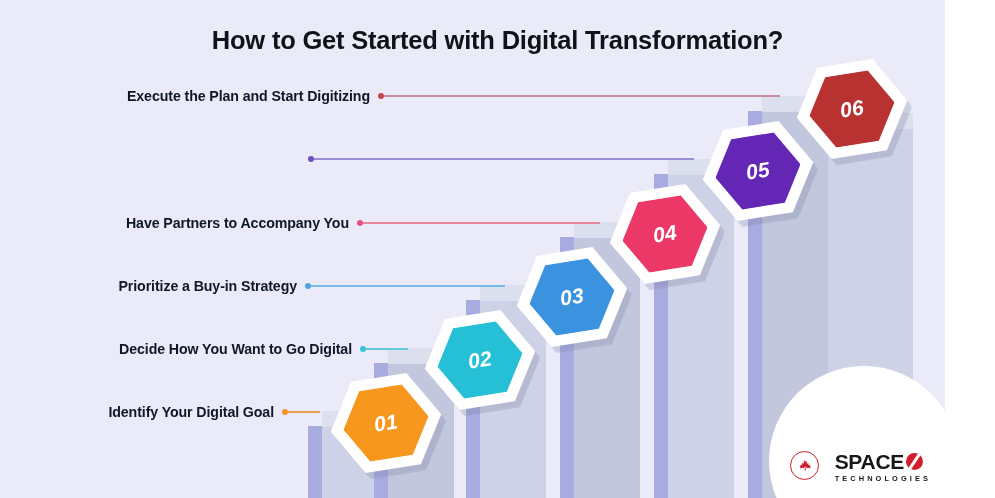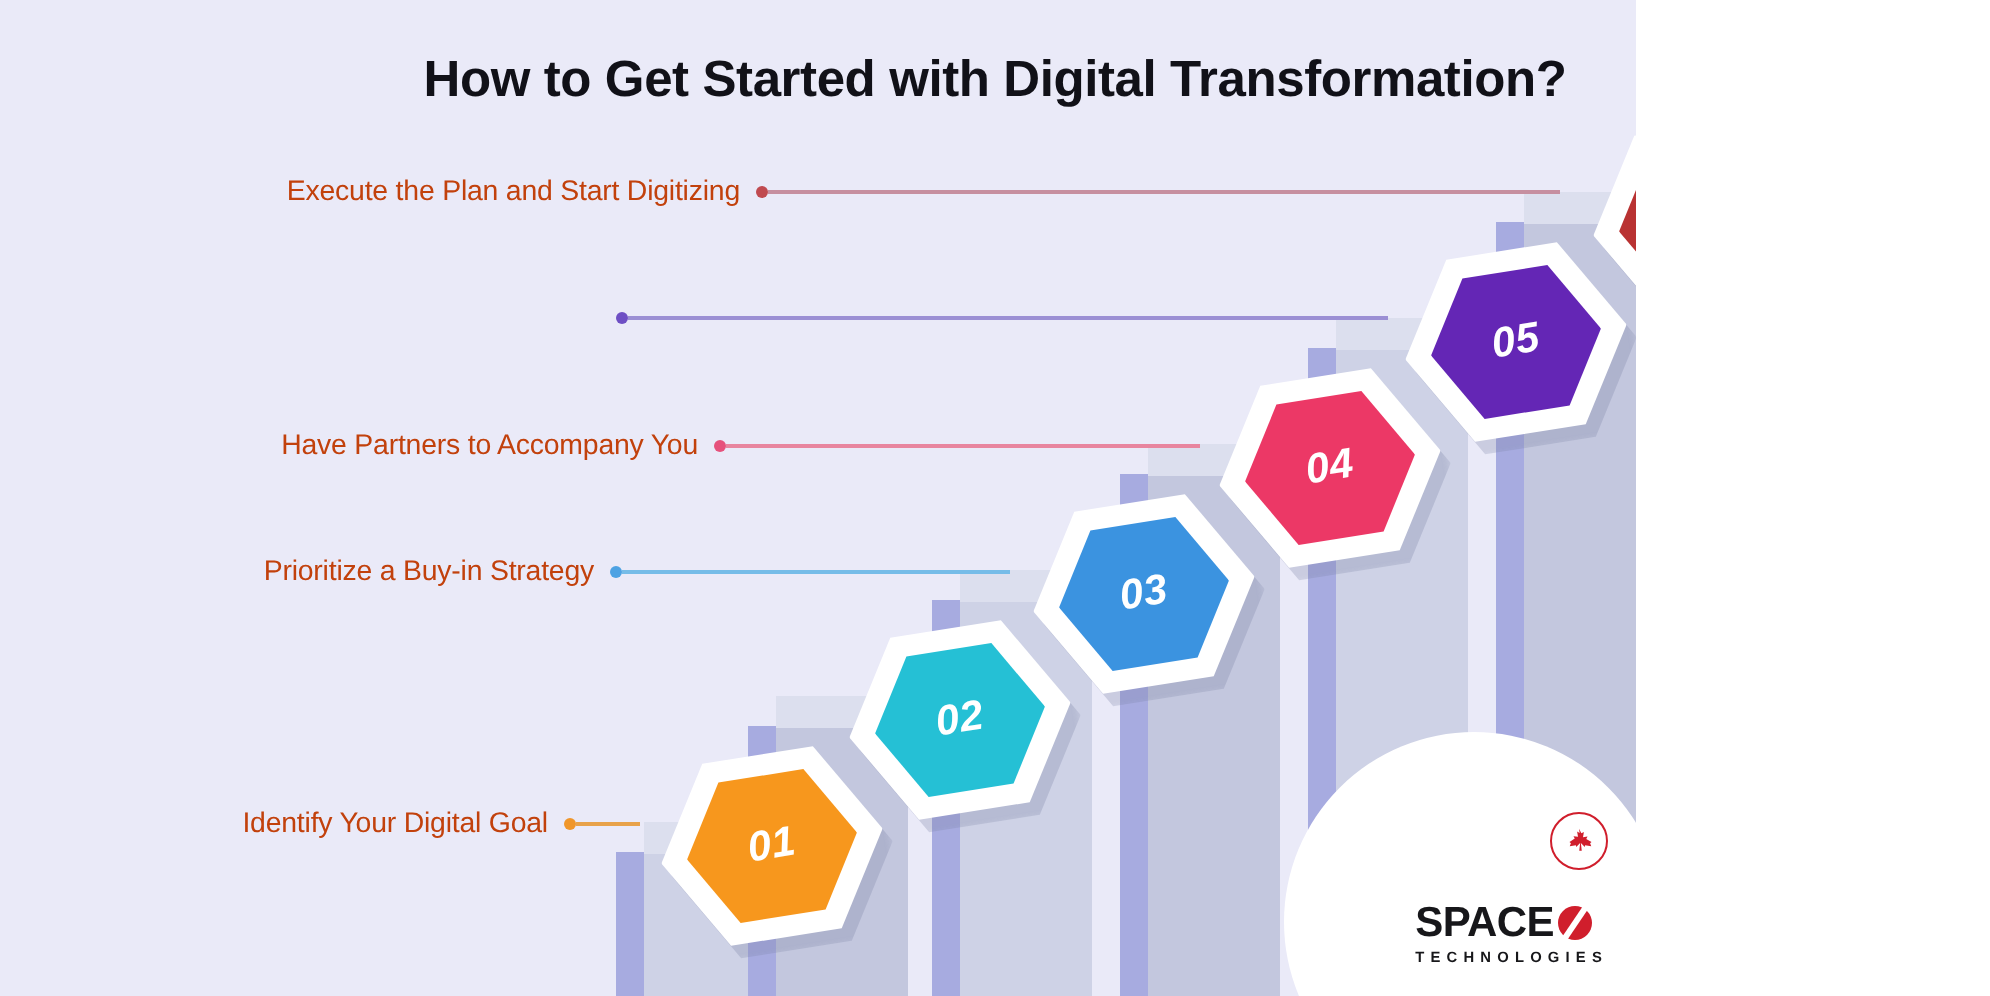--- a/index.html
+++ b/index.html
@@ -2,21 +2,21 @@
 <html><head>
 <meta charset="utf-8">
 <style>
   html, body {
     margin: 0;
     padding: 0;
     background: #ffffff;
   }
   #canvas {
     position: relative;
-    width: 818px;
+    width: 945px;
     height: 498px;
     background: #eaeaf8;
     overflow: hidden;
     font-family: "Liberation Sans", sans-serif;
   }
 
   
   #page-title {
     position: absolute;
     top: 26px;
@@ -62,22 +62,22 @@
   
   .row {
     position: absolute;
     height: 20px;
     display: flex;
     align-items: center;
     justify-content: flex-end;
   }
   .row-label {
     font-size: 14.2px;
-    font-weight: normal;
-    color: #c2410c;
+    font-weight: bold;
+    color: #0f172a;
     white-space: nowrap;
     letter-spacing: -0.1px;
   }
   .row-dot {
     width: 6px;
     height: 6px;
     border-radius: 50%;
     margin-left: 8px;
     flex: 0 0 auto;
   }
@@ -136,23 +136,22 @@
     width: 190px;
     height: 190px;
     border-radius: 50%;
     background: #ffffff;
   }
   #logo {
     position: absolute;
     right: 14px;
     bottom: 16px;
     display: flex;
-    align-items: flex-end;
+    align-items: flex-start;
     gap: 16px;
-    flex-direction: column;
   }
   #logo-mark {
     width: 27px;
     height: 27px;
     border-radius: 50%;
     border: 1.6px solid #d01e2c;
     display: flex;
     align-items: center;
     justify-content: center;
     flex: 0 0 auto;
@@ -261,20 +260,25 @@
     <span class="row-dot" style="background:#4da2e3;"></span>
     <span class="row-line" style="width:194px; background:#76bce8;"></span>
   </div>
 
   <div class="row" style="left:80px; top:213px; width:520px;">
     <span class="row-label">Have Partners to Accompany You</span>
     <span class="row-dot" style="background:#e6517c;"></span>
     <span class="row-line" style="width:237px; background:#e8859f;"></span>
   </div>
 
+  <div class="row" style="left:80px; top:339px; width:328px;">
+    <span class="row-label">Decide How You Want to Go Digital</span>
+    <span class="row-dot" style="background:#3cc2d6;"></span>
+    <span class="row-line" style="width:42px; background:#5fcbdb;"></span>
+  </div>
 
   <div class="row" style="left:80px; top:402px; width:240px;">
     <span class="row-label">Identify Your Digital Goal</span>
     <span class="row-dot" style="background:#f0962a;"></span>
     <span class="row-line" style="width:32px; background:#e8a24a;"></span>
   </div>
 
   <div class="hex-wrap" style="left:330px; top:375px; transform:rotate(-9deg);">
     <div class="hex-shadow"></div>
     <div class="hex">

